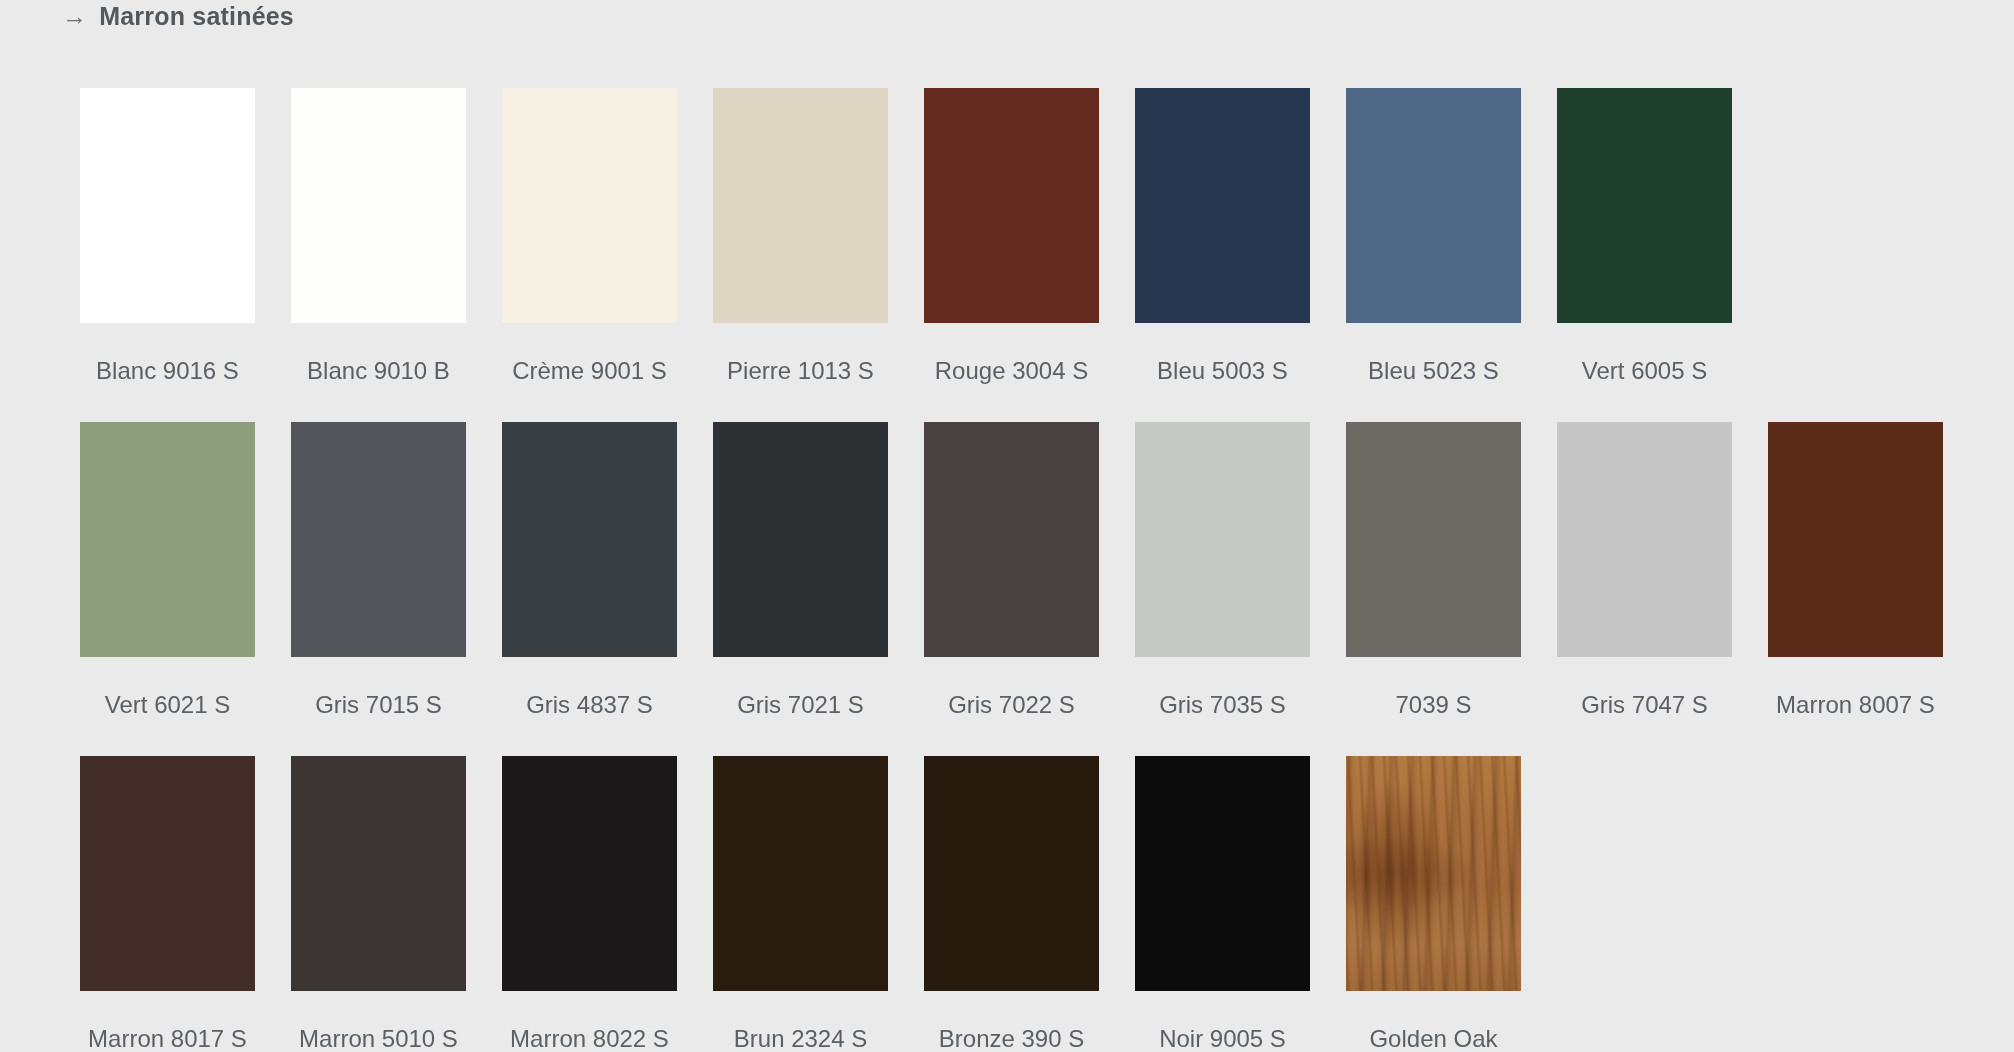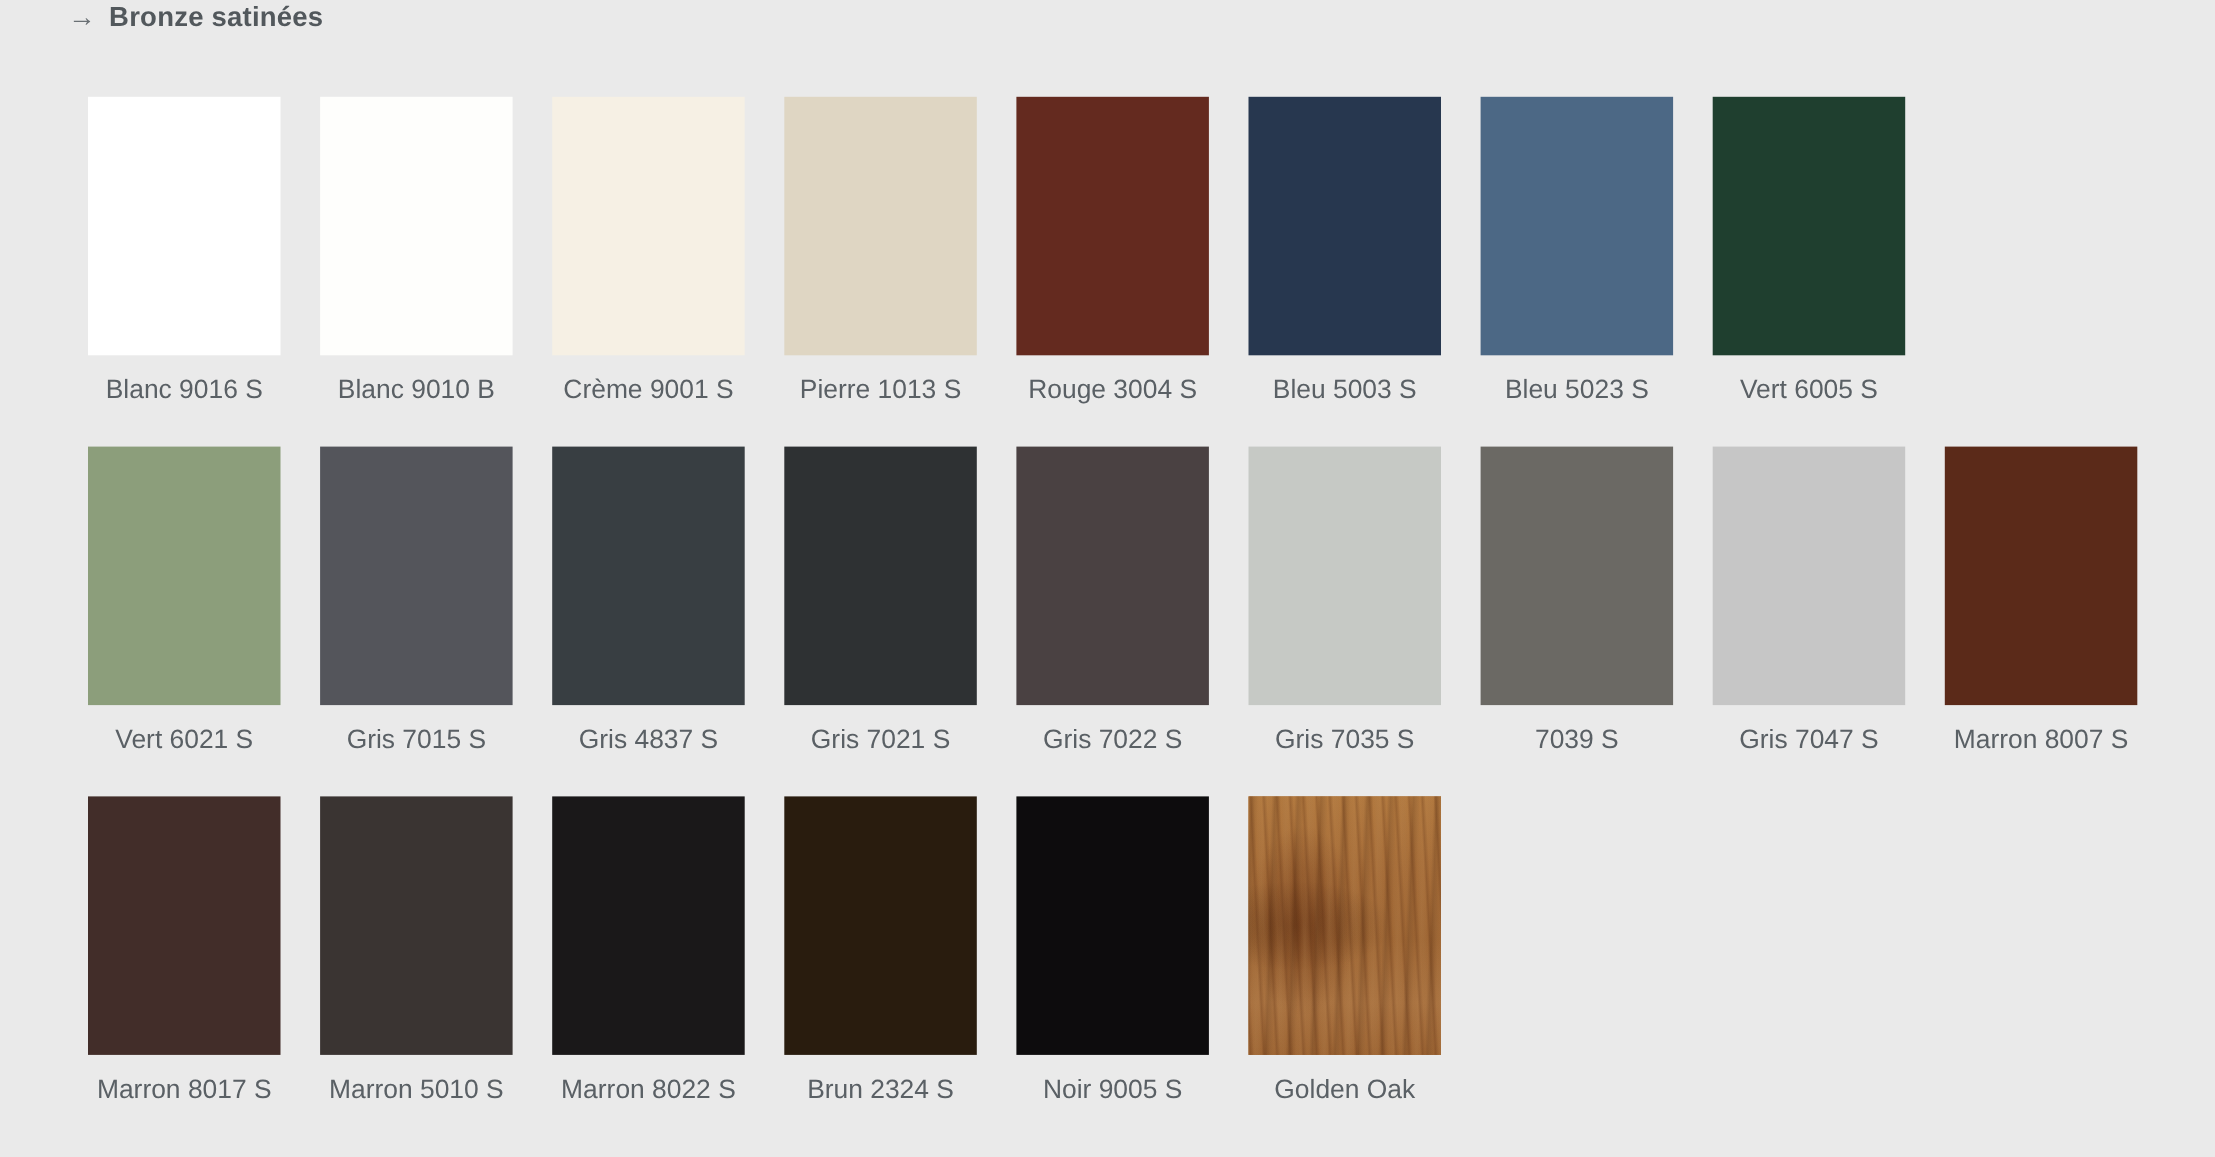--- a/index.html
+++ b/index.html
@@ -48,21 +48,21 @@
     display:flex;
     flex-direction:column;
     align-items:center;
   }
   .swatch-chip{
     width:175px;
     height:235px;
     display:block;
   }
   .swatch-label{
-    margin-top:20px;
+    margin-top:36px;
     font-size:24px;
     color:#5A6065;
     text-align:left;
     white-space:nowrap;
     line-height:1;
   }
 
   
   .wood{
     background-color:#A8703A;
@@ -94,21 +94,21 @@
         #9C6433 100%);
   }
 </style>
 </head>
 <body>
 
 <div class="page">
 
   <div class="section-header">
     <span class="arrow-icon">→</span>
-    <span>Bronze satinées</span>
+    <span>Marron satinées</span>
   </div>
 
   <div class="grid" id="swatch-grid">
       <div class="row">
         <div class="swatch-cell">
           <div class="swatch-chip" style="background-color: rgb(255, 255, 255);"></div>
           <div class="swatch-label">Blanc 9016 S</div>
         </div>
         <div class="swatch-cell">
           <div class="swatch-chip" style="background-color: rgb(254, 254, 252);"></div>
@@ -188,20 +188,24 @@
         </div>
         <div class="swatch-cell">
           <div class="swatch-chip" style="background-color: rgb(26, 24, 25);"></div>
           <div class="swatch-label">Marron 8022 S</div>
         </div>
         <div class="swatch-cell">
           <div class="swatch-chip" style="background-color: rgb(41, 28, 14);"></div>
           <div class="swatch-label">Brun 2324 S</div>
         </div>
         <div class="swatch-cell">
+          <div class="swatch-chip" style="background-color: rgb(39, 27, 14);"></div>
+          <div class="swatch-label">Bronze 390 S</div>
+        </div>
+        <div class="swatch-cell">
           <div class="swatch-chip" style="background-color: rgb(13, 12, 13);"></div>
           <div class="swatch-label">Noir 9005 S</div>
         </div>
         <div class="swatch-cell">
           <div class="swatch-chip wood"></div>
           <div class="swatch-label">Golden Oak</div>
         </div>
       </div>
     </div>
 

